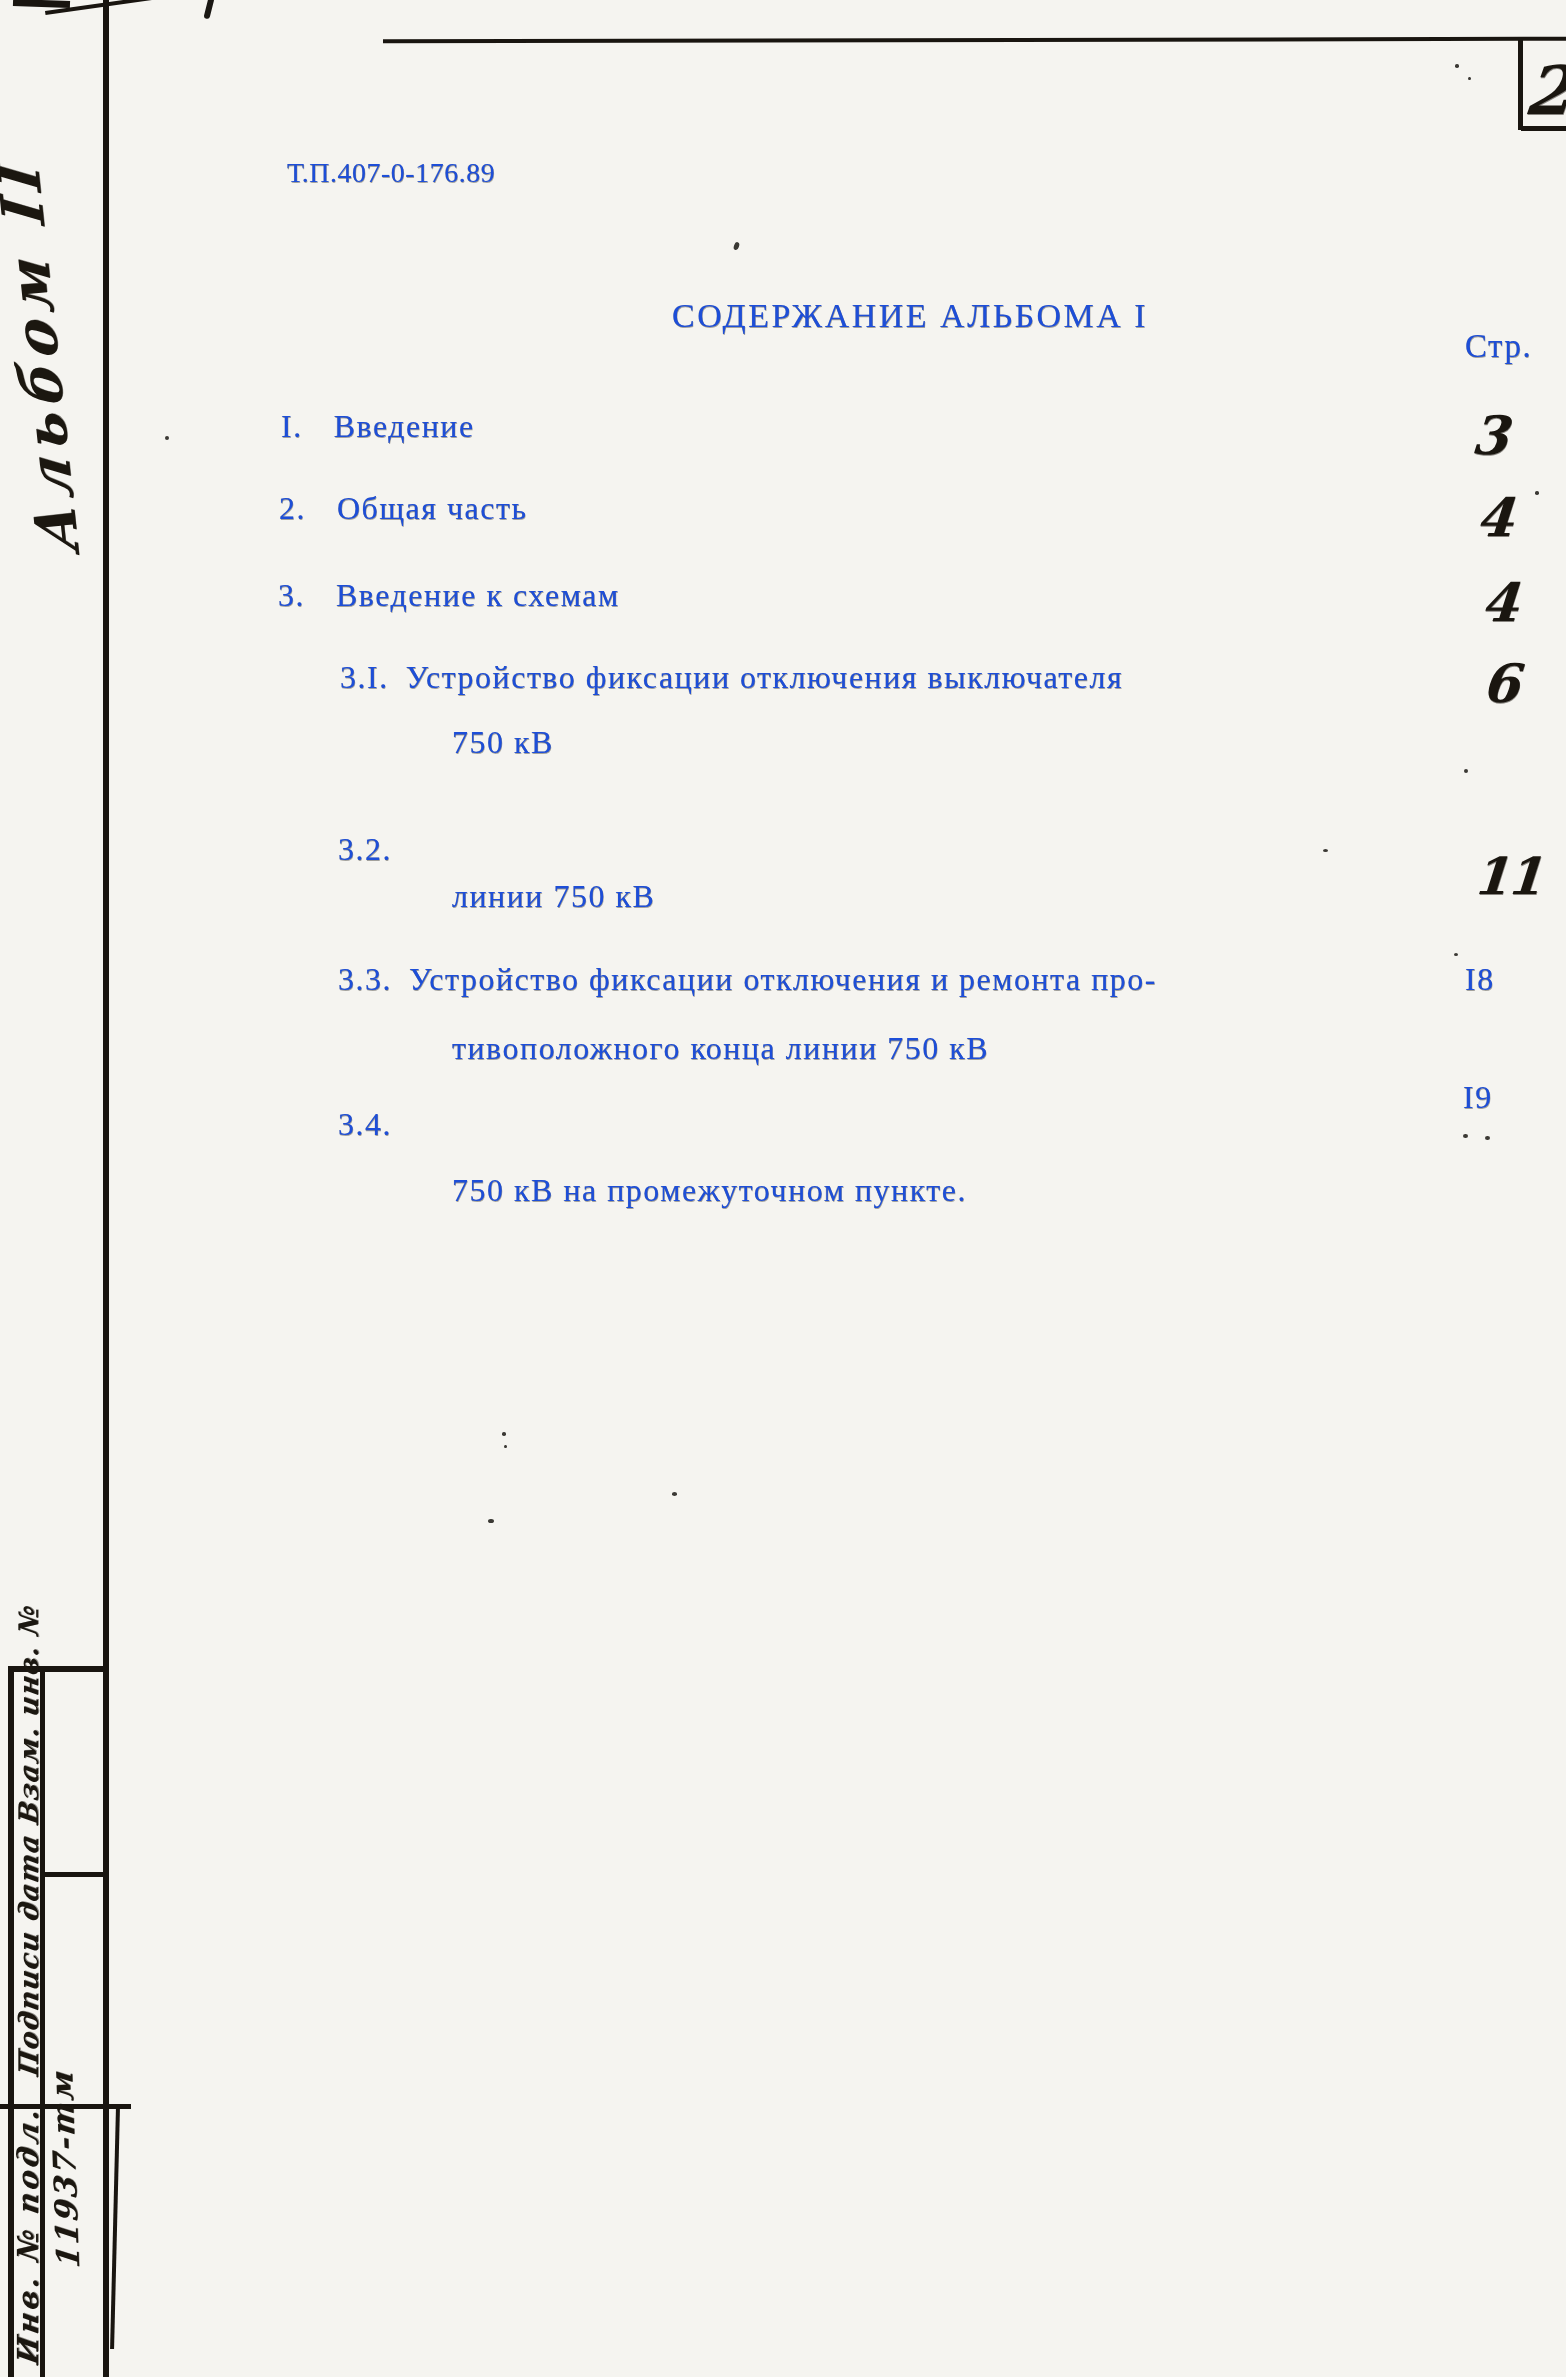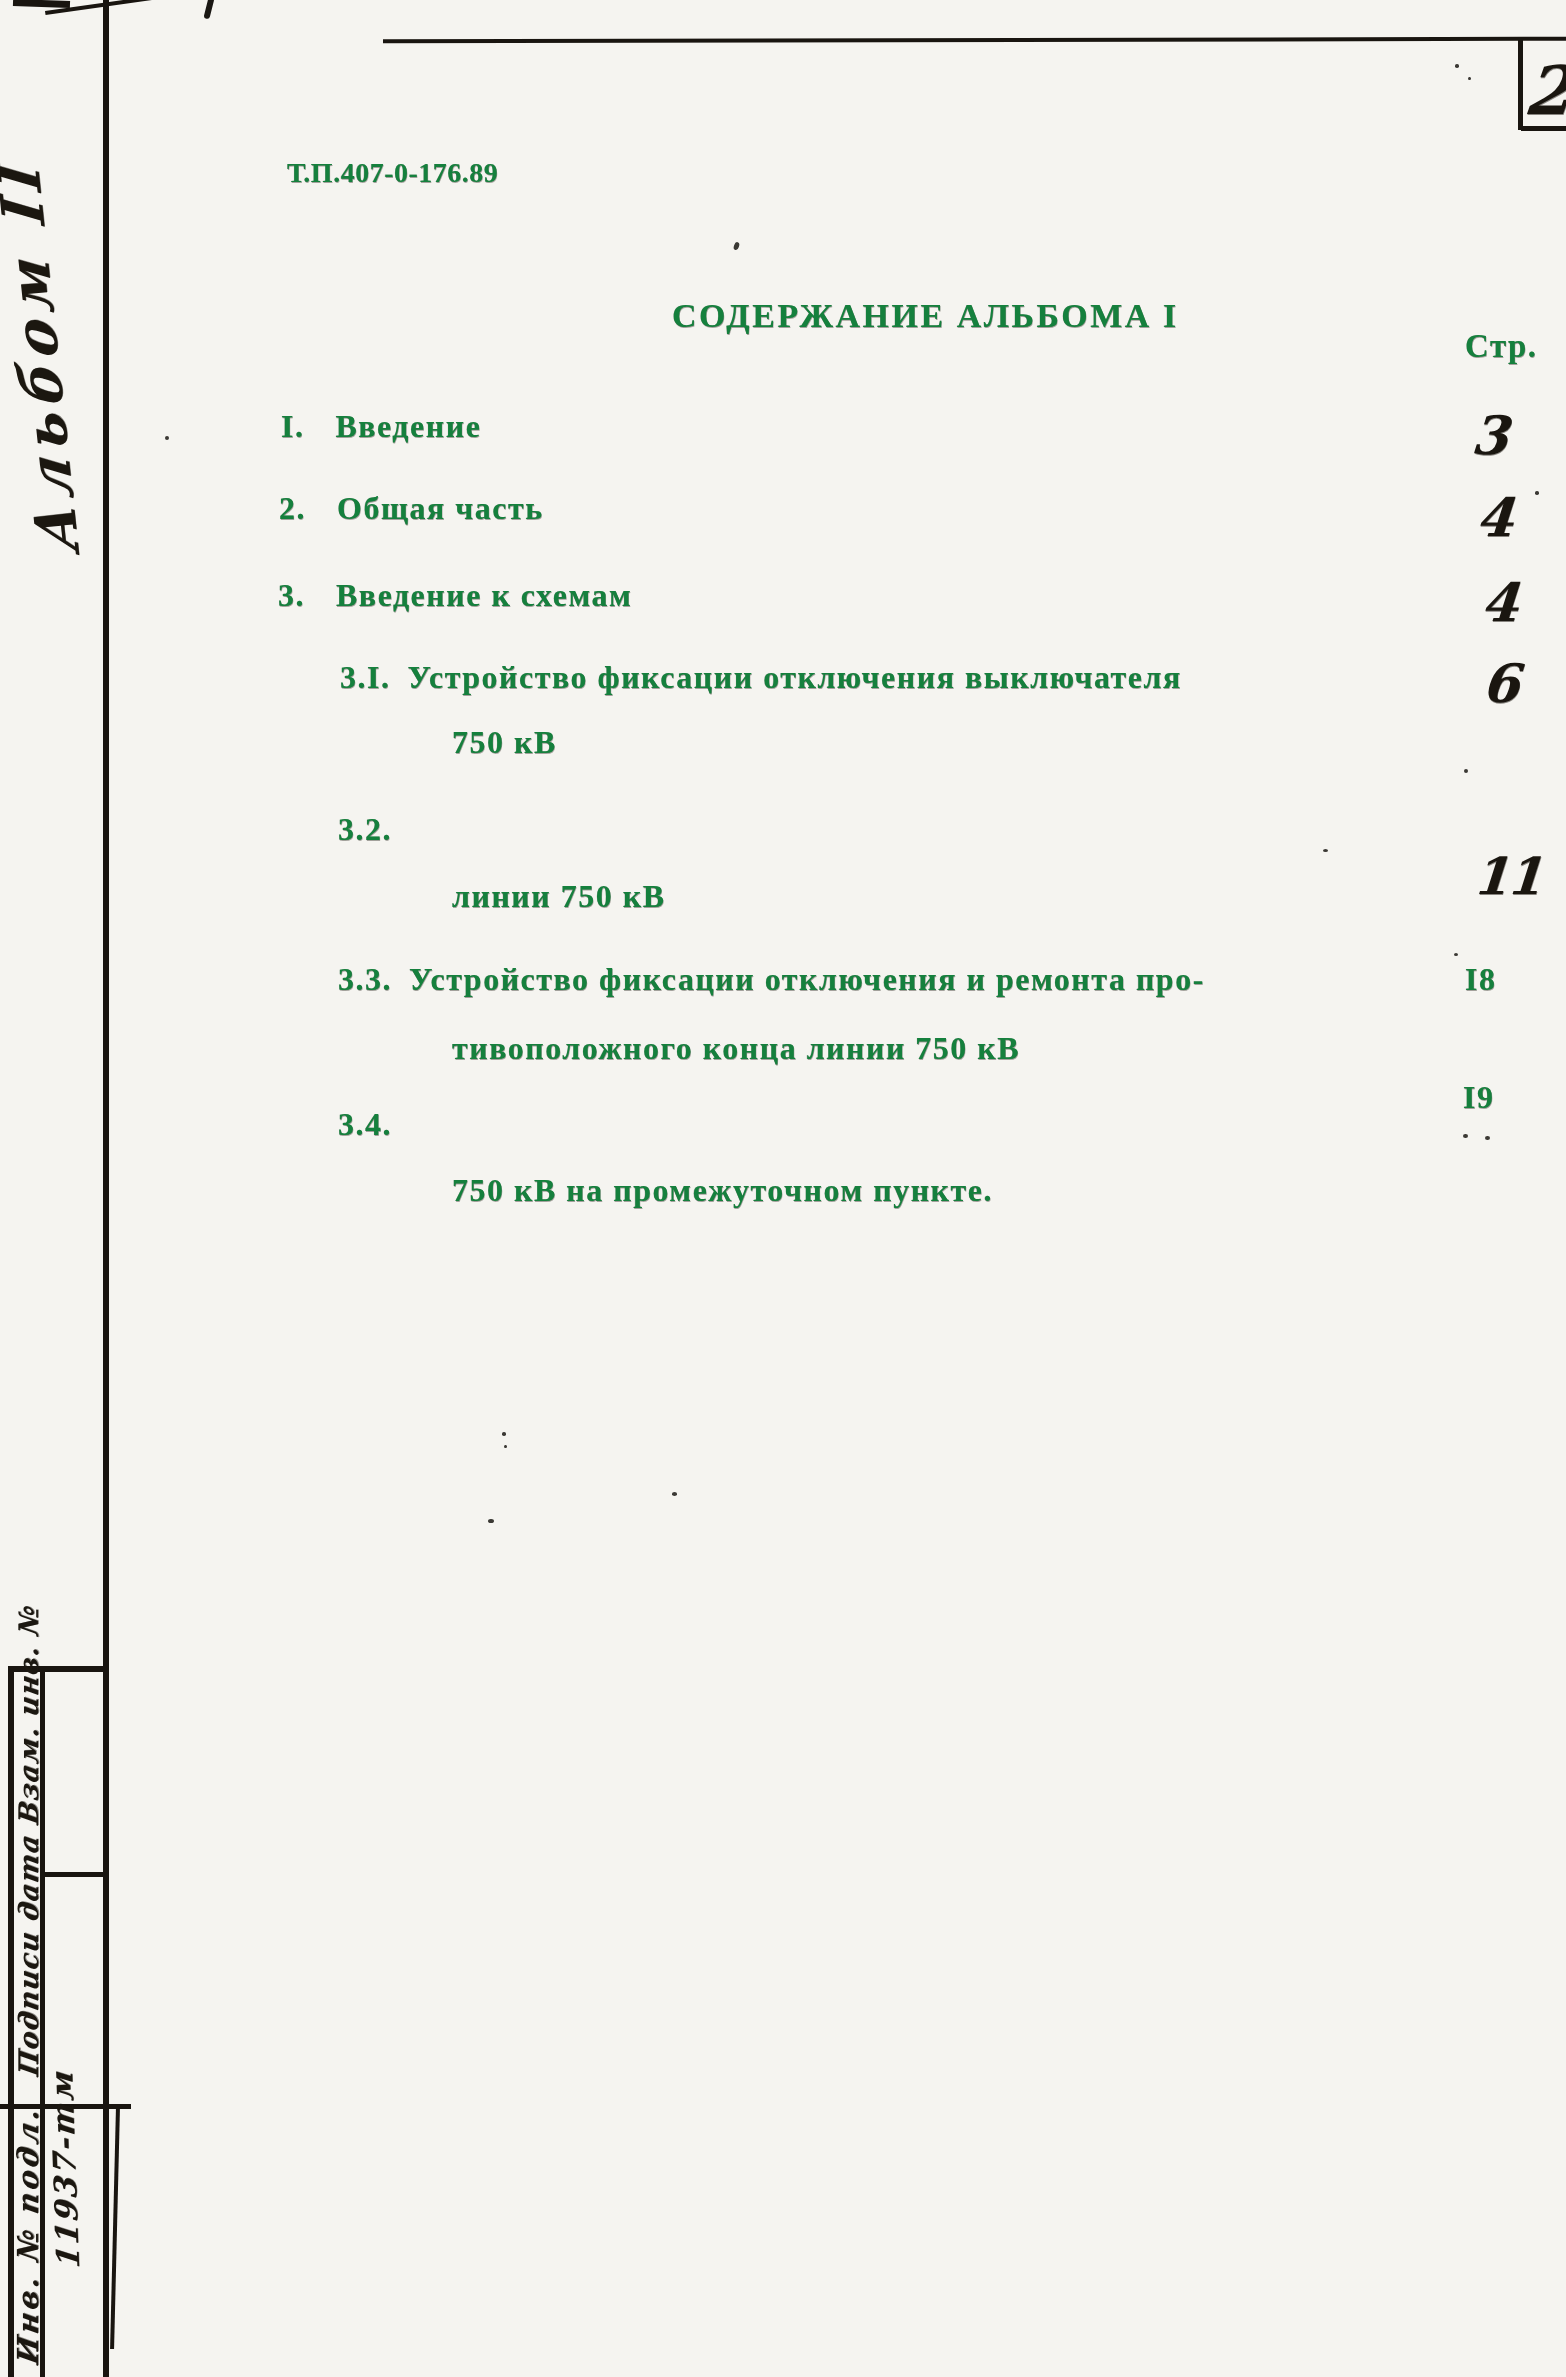--- a/index.html
+++ b/index.html
@@ -4,35 +4,35 @@
 <style>
   html,body{margin:0;padding:0;}
   body{
     width:1567px;height:2377px;position:relative;overflow:hidden;
     background:#f5f4f0;
     font-family:"Liberation Serif","DejaVu Serif",serif;
     color:#16130e;
   }
   
   .t{
-    position:absolute;white-space:nowrap;font-weight:700;
-    font-size:32px;letter-spacing:1.5px;color:#15803d;
+    position:absolute;white-space:nowrap;font-weight:400;
+    font-size:32px;letter-spacing:1.5px;color:#1d4ed8;
     text-shadow:0.5px 0.5px 0 rgba(30,25,18,.38), -0.3px 0 0 rgba(30,25,18,.25);
   }
   .row{display:flex;}
   .g1{gap:31px}
   .g2{gap:17px}
   #doc-code{left:287px;top:157px;font-size:28px;letter-spacing:0.5px;}
   #page-title{left:672px;top:297px;font-size:34px;letter-spacing:2.5px;}
   #str-header{left:1465px;top:328px;font-size:33px;}
   #r0{left:281px;top:408px;}
   #r1{left:279px;top:490px;}
   #r2{left:278px;top:577px;}
   #r31a{left:340px;top:659px;}  #r31b{left:452px;top:724px;}
-  #r32a{left:338px;top:811px;flex-direction:column;}  #r32b{left:452px;top:878px;text-align:center;}
+  #r32a{left:338px;top:831px;flex-direction:column;}  #r32b{left:452px;top:878px;text-align:center;}
   #r33a{left:338px;top:961px;}  #r33b{left:452px;top:1030px;}
   #r34a{left:338px;top:1106px;}  #r34b{left:452px;top:1172px;}
   #p33{left:1465px;top:961px;}
   #p34{left:1463px;top:1079px;text-align:right;}
   
   .hand{
     position:absolute;white-space:nowrap;font-weight:700;font-style:italic;
     font-family:"DejaVu Serif","Liberation Serif",serif;
     color:#1a1610;transform:skewX(-7deg);
     text-shadow:0.5px 0.5px 0.5px rgba(25,20,14,.5);

